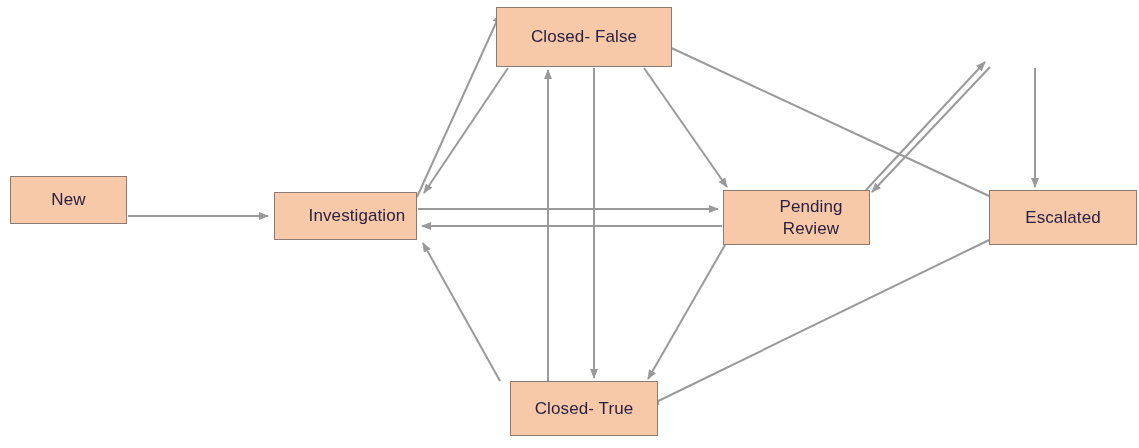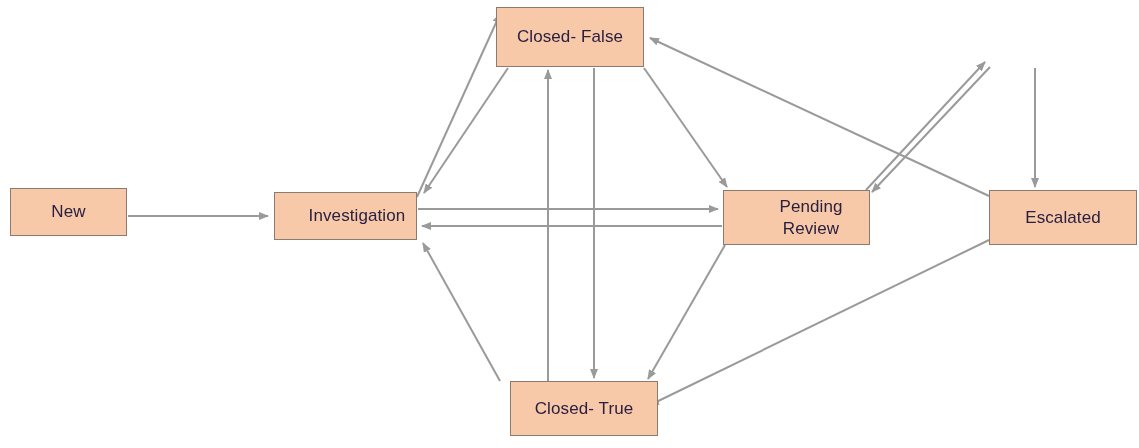--- a/index.html
+++ b/index.html
@@ -83,29 +83,29 @@
       <line x1="990" y1="67" x2="872" y2="192" marker-end="url(#ah)"></line>
 
       <line x1="1035" y1="68" x2="1035" y2="187" marker-end="url(#ah)"></line>
 
       <line x1="725" y1="245" x2="648" y2="379" marker-end="url(#ah)"></line>
 
       <line x1="989" y1="240" x2="650" y2="405" marker-end="url(#ah)"></line>
     </g>
   </svg>
 
-  <div class="node" style="left:10px;  top:188px; width:117px; height:48px;">
+  <div class="node" style="left:10px;  top:176px; width:117px; height:48px;">
     <span>New</span>
   </div>
 
   <div class="node" style="left:274px; top:192px; width:143px; height:48px;padding-left:23px;">
     <span>Investigation</span>
   </div>
 
-  <div class="node" style="left:496px; top:7px;   width:148px; height:60px;">
+  <div class="node" style="left:496px; top:7px;   width:176px; height:60px;">
     <span>Closed- False</span>
   </div>
 
   <div class="node" style="left:510px; top:381px; width:148px; height:55px;">
     <span>Closed- True</span>
   </div>
 
   <div class="node" style="left:723px; top:190px; width:147px; height:55px;padding-left:29px;">
     <span>Pending
 Review</span>

